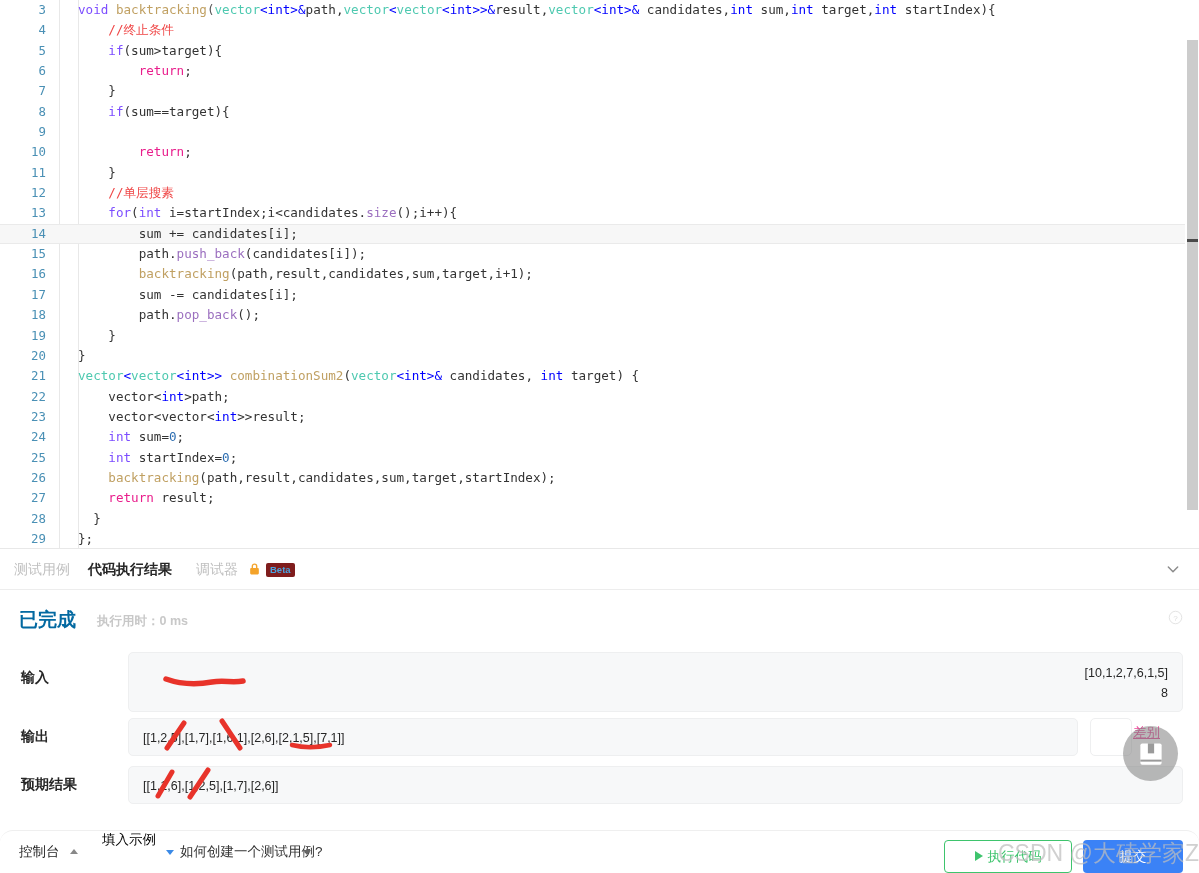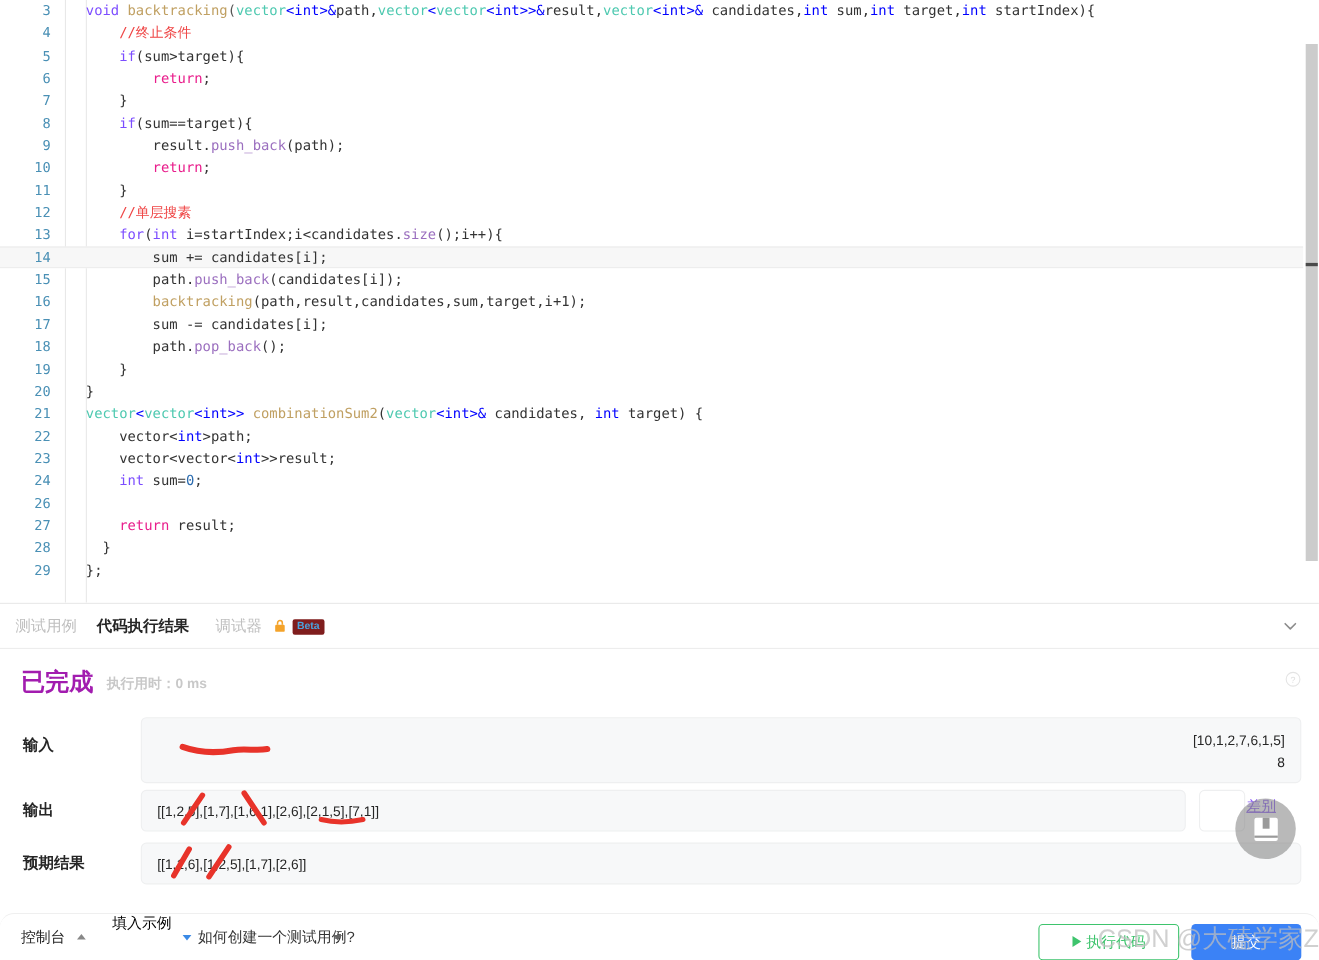--- a/index.html
+++ b/index.html
@@ -163,23 +163,23 @@
   }
   #status-row {
     position: absolute;
     left: 0; top: 18px;
     width: 1199px;
     height: 26px;
   }
   #status-text {
     position: absolute;
     left: 19px; top: 0;
-    font-size: 22px;
+    font-size: 19px;
     font-weight: bold;
-    color: #a21caf;
+    color: #0369a1;
     line-height: 24px;
   }
   #runtime-text {
     position: absolute;
     left: 97px; top: 3px;
     font-size: 12.5px;
     font-weight: bold;
     color: #c8c8c8;
     line-height: 20px;
   }
@@ -227,21 +227,21 @@
     background: #ffffff;
     border: 1px solid #eeeff0;
     border-radius: 5px;
     box-sizing: border-box;
     cursor: pointer;
   }
   #diff-label {
     position: absolute;
     left: 1133px; top: 6px;
     font-size: 13.5px;
-    color: #8b5cf6;
+    color: #ec4899;
     text-decoration: underline;
   }
 
   #row-expected { top: 176px; }
   #row-expected .field-label { top: 10px; }
   #row-expected .field-box { top: 0; width: 1055px; height: 38px; padding-top: 9px; }
 
   
   #bottombar {
     position: absolute;
@@ -378,21 +378,21 @@
     <div class="code-line"><span class="gutter">4</span><span class="codetext">    <span class="cmt">//终止条件</span></span></div>
 
     <div class="code-line"><span class="gutter">5</span><span class="codetext">    <span class="kw">if</span><span class="pl">(sum&gt;target){</span></span></div>
 
     <div class="code-line"><span class="gutter">6</span><span class="codetext">        <span class="ret">return</span><span class="pl">;</span></span></div>
 
     <div class="code-line"><span class="gutter">7</span><span class="codetext">    <span class="pl">}</span></span></div>
 
     <div class="code-line"><span class="gutter">8</span><span class="codetext">    <span class="kw">if</span><span class="pl">(sum==target){</span></span></div>
 
-    <div class="code-line"><span class="gutter">9</span><span class="codetext">        <span class="pl">result.</span><span class="mem">push_back</span><span class="pl">(path);</span></span></div>
+    <div class="code-line"><span class="gutter">9</span></div>
 
     <div class="code-line"><span class="gutter">10</span><span class="codetext">        <span class="ret">return</span><span class="pl">;</span></span></div>
 
     <div class="code-line"><span class="gutter">11</span><span class="codetext">    <span class="pl">}</span></span></div>
 
     <div class="code-line"><span class="gutter">12</span><span class="codetext">    <span class="cmt">//单层搜素</span></span></div>
 
     <div class="code-line"><span class="gutter">13</span><span class="codetext">    <span class="kw">for</span><span class="pl">(</span><span class="kw">int</span><span class="pl"> i=startIndex;i&lt;candidates.</span><span class="mem">size</span><span class="pl">();i++){</span></span></div>
 
     <div class="code-line cur"><span class="gutter">14</span><span class="codetext">        <span class="pl">sum += candidates[i];</span></span></div>
@@ -410,22 +410,23 @@
     <div class="code-line"><span class="gutter">20</span><span class="codetext"><span class="pl">}</span></span></div>
 
     <div class="code-line"><span class="gutter">21</span><span class="codetext"><span class="ty">vector</span><span class="kw2">&lt;</span><span class="ty">vector</span><span class="kw2">&lt;int&gt;&gt;</span><span class="pl"> </span><span class="fn">combinationSum2</span><span class="pl">(</span><span class="ty">vector</span><span class="kw2">&lt;int&gt;&amp;</span><span class="pl"> candidates, </span><span class="kw2">int</span><span class="pl"> target) {</span></span></div>
 
     <div class="code-line"><span class="gutter">22</span><span class="codetext">    <span class="pl">vector&lt;</span><span class="kw2">int</span><span class="pl">&gt;path;</span></span></div>
 
     <div class="code-line"><span class="gutter">23</span><span class="codetext">    <span class="pl">vector&lt;vector&lt;</span><span class="kw2">int</span><span class="pl">&gt;&gt;result;</span></span></div>
 
     <div class="code-line"><span class="gutter">24</span><span class="codetext">    <span class="kw">int</span><span class="pl"> sum=</span><span class="num">0</span><span class="pl">;</span></span></div>
 
-
-    <div class="code-line"><span class="gutter">26</span></div>
+    <div class="code-line"><span class="gutter">25</span><span class="codetext">    <span class="kw">int</span><span class="pl"> startIndex=</span><span class="num">0</span><span class="pl">;</span></span></div>
+
+    <div class="code-line"><span class="gutter">26</span><span class="codetext">    <span class="fn">backtracking</span><span class="pl">(path,result,candidates,sum,target,startIndex);</span></span></div>
 
     <div class="code-line"><span class="gutter">27</span><span class="codetext">    <span class="ret">return</span><span class="pl"> result;</span></span></div>
 
     <div class="code-line"><span class="gutter">28</span><span class="codetext">  <span class="pl">}</span></span></div>
 
     <div class="code-line"><span class="gutter">29</span><span class="codetext"><span class="pl">};</span></span></div>
   </div>
 
   <div id="editor-scrollbar">
     <div id="editor-thumb"></div>

